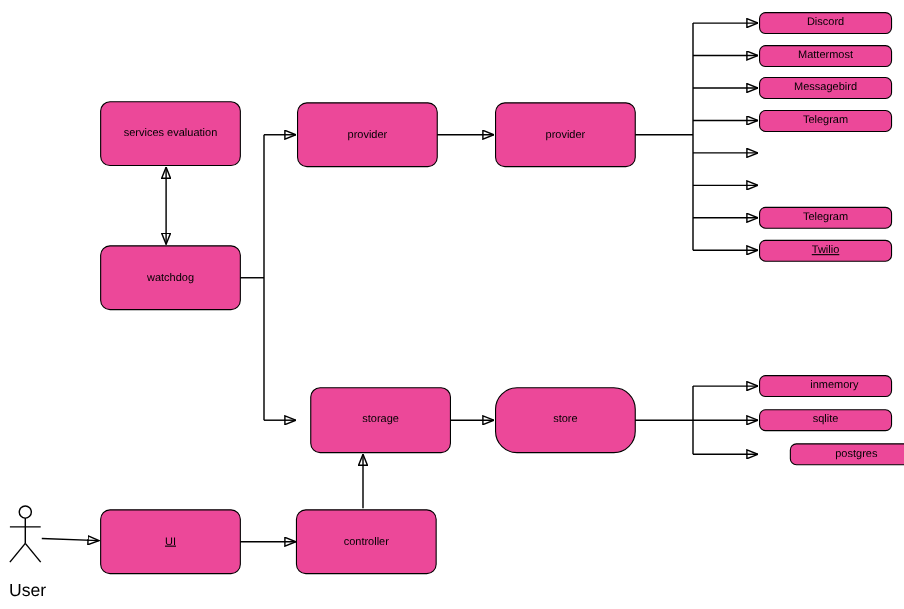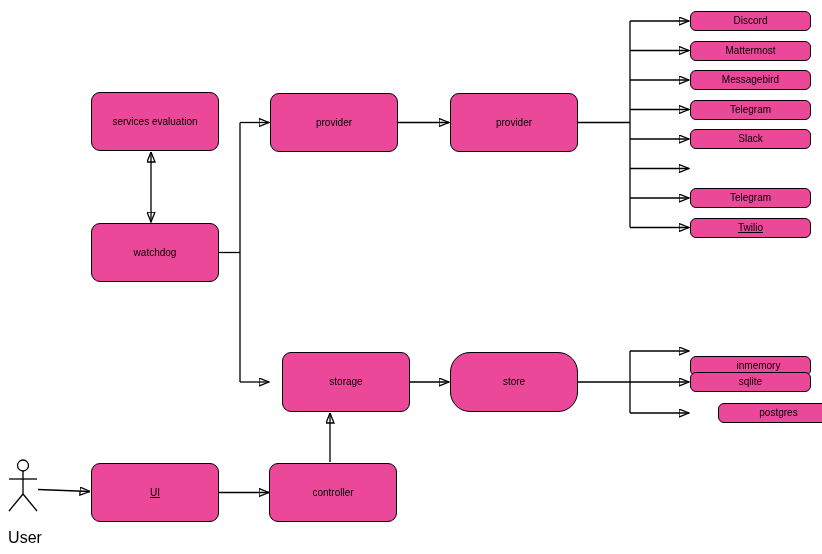--- a/index.html
+++ b/index.html
@@ -133,23 +133,22 @@
   <div class="node main" style="left:450px; top:352px; height:60px;border-radius:20px;">store</div>
 
   <div class="node main" style="left:91px; top:463px;text-decoration:underline;">UI</div>
 
   <div class="node main" style="left:269px; top:463px;">controller</div>
 
   <div class="node leaf" style="top:11px;">Discord</div>
   <div class="node leaf" style="top:40.5px;">Mattermost</div>
   <div class="node leaf" style="top:70px;">Messagebird</div>
   <div class="node leaf" style="top:99.5px;">Telegram</div>
-  <div class="node leaf" style="top:129px;">Slack</div>
   <div class="node leaf" style="top:188px;">Telegram</div>
   <div class="node leaf" style="top:217.5px;text-decoration:underline;">Twilio</div>
 
-  <div class="node leaf" style="top:356px;padding-left:16px;">inmemory</div>
+  <div class="node leaf" style="top:341px;padding-left:16px;">inmemory</div>
   <div class="node leaf" style="top:372px;">sqlite</div>
   <div class="node leaf" style="top:403px;margin-left:28px;">postgres</div>
 
   <div class="actor-label">User</div>
 
 </div>
 
 </body></html>

